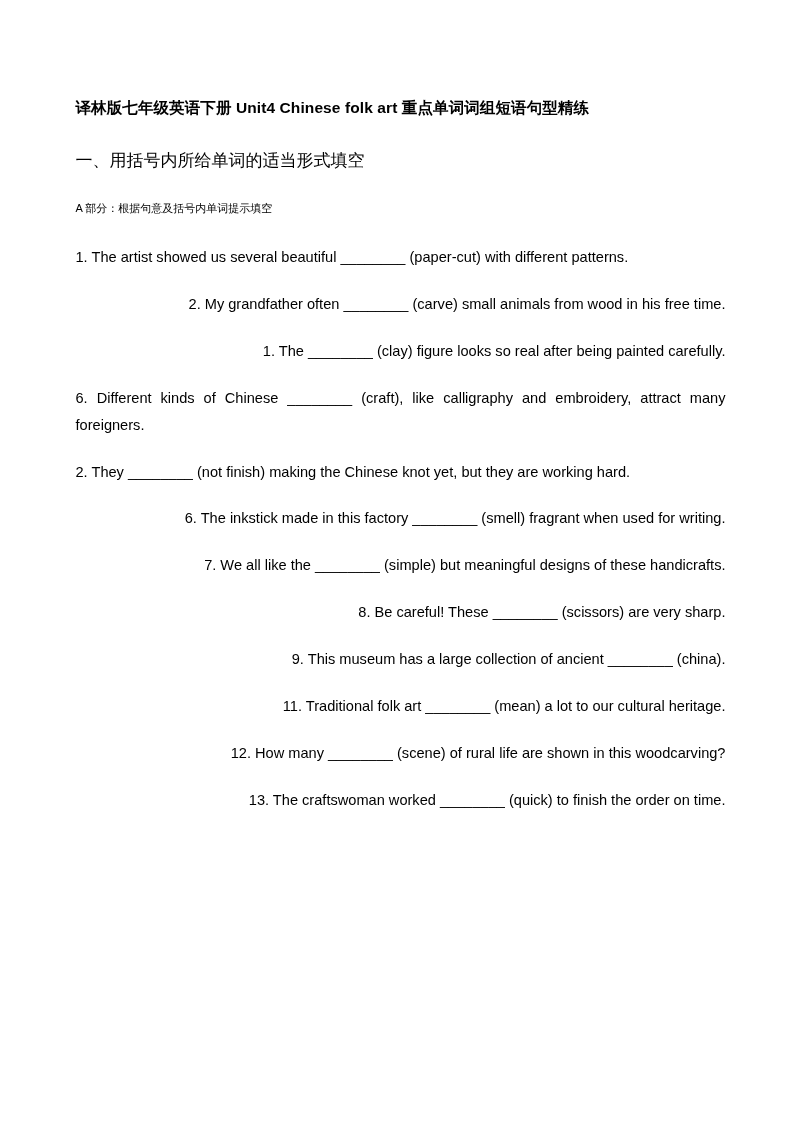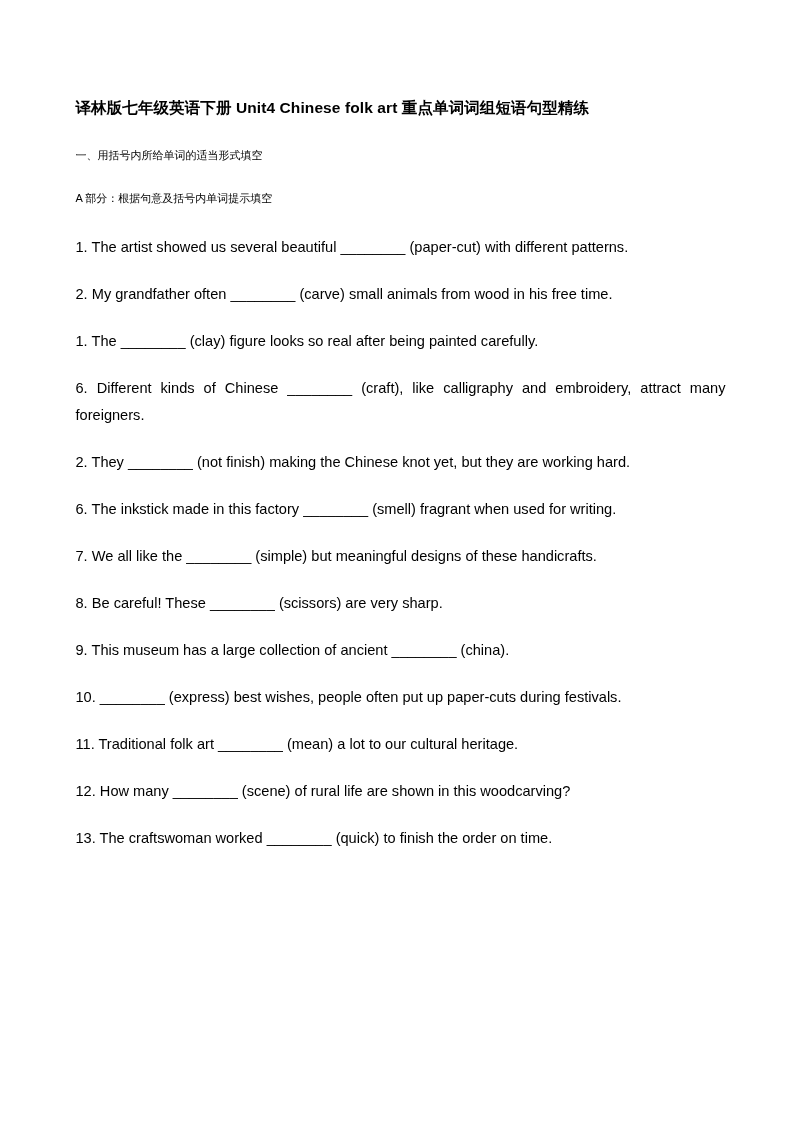--- a/index.html
+++ b/index.html
@@ -27,33 +27,34 @@
     width: 650px;
   }
   .doc-title {
     font-size: 15.5px;
     font-weight: bold;
     line-height: 1.6;
     margin: 0 0 26px 0;
     letter-spacing: 0.1px;
   }
   .section-heading {
-    font-size: 11px;
+    font-size: 17px;
     line-height: 1.6;
     margin: 8px 0 26px 0;
   }
   .sub-heading {
     font-size: 11px;
     line-height: 1.6;
     margin: 0 0 26px 0;
   }
   .q-item {
     font-size: 14.6px;
     line-height: 1.85;
     margin: 0 0 20px 0;
+    text-align: right;
   }
   .q-item.justify {
     text-align: justify;
     text-align-last: left;
   }
 </style>
 </head>
 <body>
 
 <div class="page">
@@ -67,19 +68,18 @@
 
     <p class="q-item justify">1. The artist showed us several beautiful ________ (paper-cut) with different patterns.</p>
     <p class="q-item">2. My grandfather often ________ (carve) small animals from wood in his free time.</p>
     <p class="q-item">1. The ________ (clay) figure looks so real after being painted carefully.</p>
     <p class="q-item justify">6. Different kinds of Chinese ________ (craft), like calligraphy and embroidery, attract many foreigners.</p>
     <p class="q-item justify">2. They ________ (not finish) making the Chinese knot yet, but they are working hard.</p>
     <p class="q-item">6. The inkstick made in this factory ________ (smell) fragrant when used for writing.</p>
     <p class="q-item">7. We all like the ________ (simple) but meaningful designs of these handicrafts.</p>
     <p class="q-item">8. Be careful! These ________ (scissors) are very sharp.</p>
     <p class="q-item">9. This museum has a large collection of ancient ________ (china).</p>
-    <p class="q-item">10. ________ (express) best wishes, people often put up paper-cuts during festivals.</p>
     <p class="q-item">11. Traditional folk art ________ (mean) a lot to our cultural heritage.</p>
     <p class="q-item">12. How many ________ (scene) of rural life are shown in this woodcarving?</p>
     <p class="q-item">13. The craftswoman worked ________ (quick) to finish the order on time.</p>
 
   </div>
 </div>
 
 </body></html>

